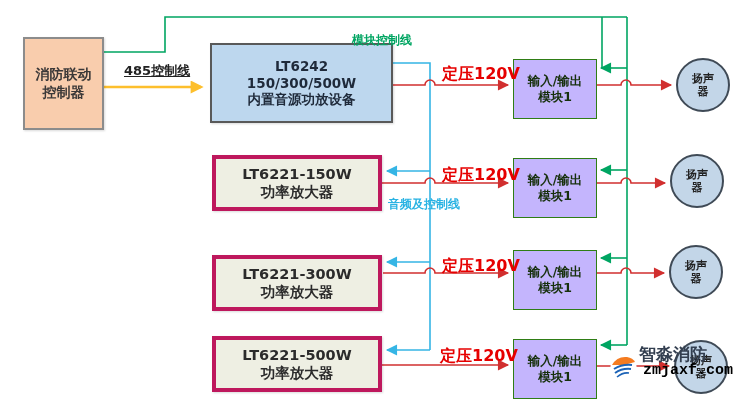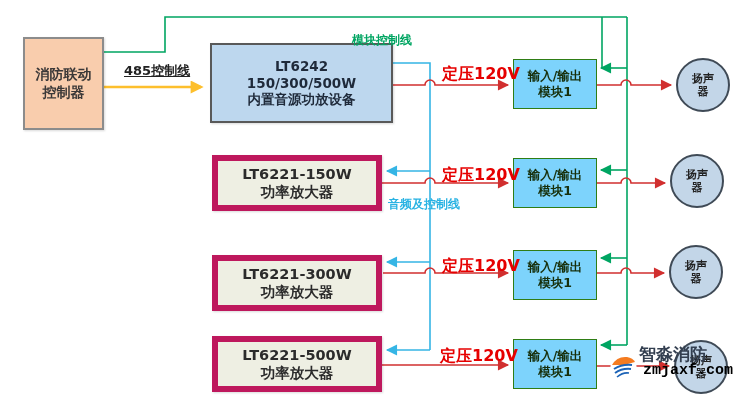--- a/index.html
+++ b/index.html
@@ -17,26 +17,26 @@
     background:#f9cdad; border:2px solid #8c8c8c; font-size:14px; color:#3b3838;
     box-shadow:1px 1px 2px rgba(0,0,0,.15);
   }
   .mainamp{
     left:210px; top:43px; width:183px; height:80px;
     background:#bdd7ee; border:2px solid #595959; font-size:13.5px; color:#1f2a3a;
     box-shadow:1px 1px 2px rgba(0,0,0,.15);
   }
   .amp{
     left:212px; width:170px; height:56px;
-    background:#eeefe3; border:6px solid #be185d; font-size:14.5px; color:#2b2b2b;
+    background:#eeefe3; border:4px solid #be185d; font-size:14.5px; color:#2b2b2b;
     box-shadow:1px 1px 2px rgba(0,0,0,.15);
   }
   .io{
-    left:513px; width:84px; height:50px;
-    background:#7dd3fc; border:1.5px solid #2f7d15; font-size:12.5px; color:#17300c;
+    left:513px; width:84px; height:60px;
+    background:#c4b5fd; border:1.5px solid #2f7d15; font-size:12.5px; color:#17300c;
   }
   .speaker{
     width:54px; height:54px; border-radius:50%;
     background:#c3d6e8; border:2px solid #3f4a56; font-size:11px; color:#222; line-height:1.2;
   }
   .lbl{position:absolute; font-weight:bold; white-space:nowrap;}
   .lbl-green{color:#00a562; font-size:12px;}
   .lbl-cyan{color:#2ab3e3; font-size:12px;}
   .lbl-red{color:#e60000; font-size:16px;}
   .lbl-black{color:#222; font-size:13px;text-decoration:underline;}

